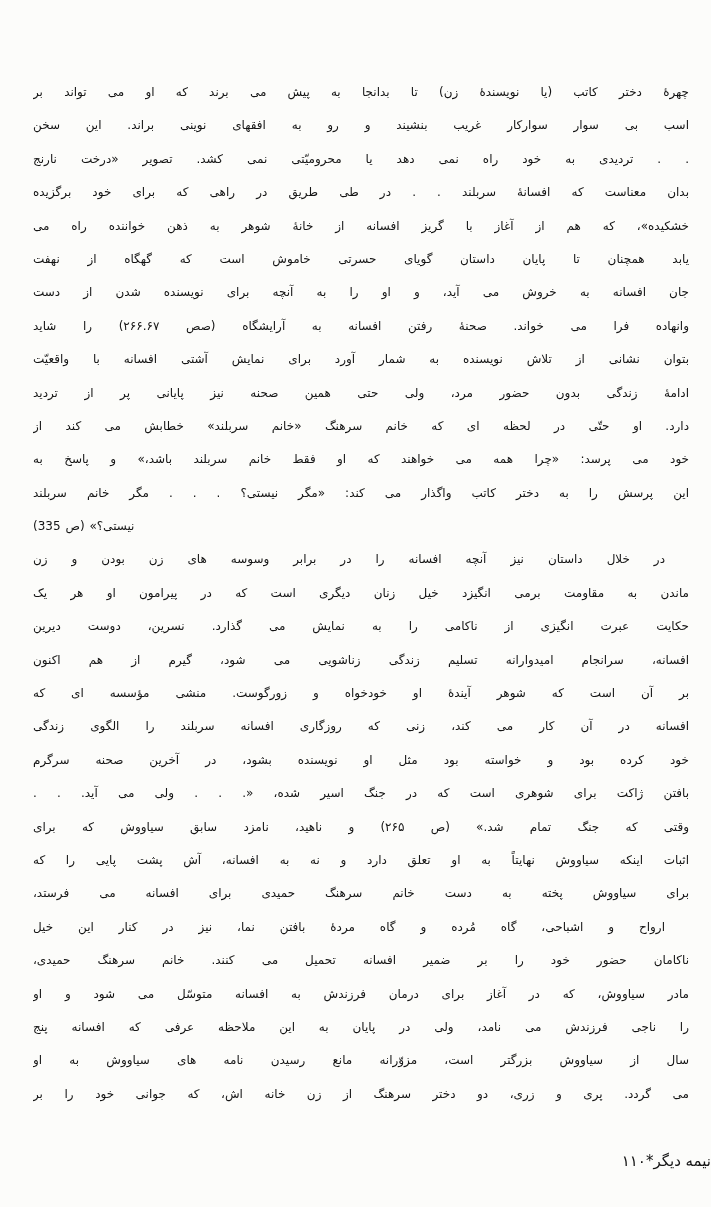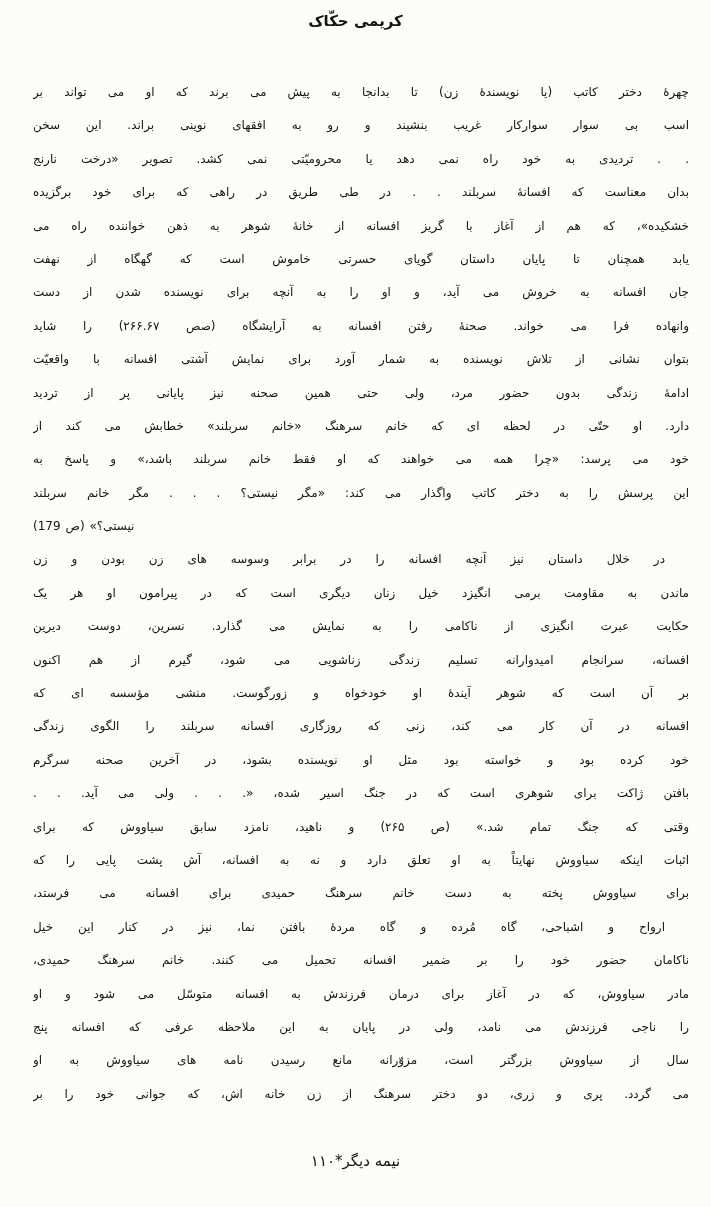--- a/index.html
+++ b/index.html
@@ -48,47 +48,45 @@
     text-align-last: left;
   }
   .line.indent {
     padding-right: 24px;
   }
   .page-footer {
     position: absolute;
     top: 1152px;
     left: 0;
     right: 0;
-    text-align: center;
     direction: rtl;
     font-size: 15px;
   }
 </style>
 </head>
 <body>
 
 <div class="page">
 
-  <div class="page-header">کریمی حکّاک</div>
 
   <div class="page-body">
       <div class="line">چهرهٔ دختر کاتب (یا نویسندهٔ زن) تا بدانجا به پیش می برند که او می تواند بر</div>
       <div class="line">اسب بی سوار سوارکار غریب بنشیند و رو به افقهای نوینی براند. این سخن</div>
       <div class="line">. . تردیدی به خود راه نمی دهد یا محرومیّتی نمی کشد. تصویر «درخت نارنج</div>
       <div class="line">بدان معناست که افسانهٔ سربلند . . در طی طریق در راهی که برای خود برگزیده</div>
       <div class="line">خشکیده»، که هم از آغاز با گریز افسانه از خانهٔ شوهر به ذهن خواننده راه می</div>
       <div class="line">یابد همچنان تا پایان داستان گویای حسرتی خاموش است که گهگاه از نهفت</div>
       <div class="line">جان افسانه به خروش می آید، و او را به آنچه برای نویسنده شدن از دست</div>
       <div class="line">وانهاده فرا می خواند. صحنهٔ رفتن افسانه به آرایشگاه (صص ۲۶۶.۶۷) را شاید</div>
       <div class="line">بتوان نشانی از تلاش نویسنده به شمار آورد برای نمایش آشتی افسانه با واقعیّت</div>
       <div class="line">ادامهٔ زندگی بدون حضور مرد، ولی حتی همین صحنه نیز پایانی پر از تردید</div>
       <div class="line">دارد. او حتّی در لحظه ای که خانم سرهنگ «خانم سربلند» خطابش می کند از</div>
       <div class="line">خود می پرسد: «چرا همه می خواهند که او فقط خانم سربلند باشد،» و پاسخ به</div>
       <div class="line">این پرسش را به دختر کاتب واگذار می کند: «مگر نیستی؟ . . . مگر خانم سربلند</div>
-      <div class="line flush-left">نیستی؟» (ص 179)</div>
+      <div class="line flush-left">نیستی؟» (ص 335)</div>
       <div class="line indent">در خلال داستان نیز آنچه افسانه را در برابر وسوسه های زن بودن و زن</div>
       <div class="line">ماندن به مقاومت برمی انگیزد خیل زنان دیگری است که در پیرامون او هر یک</div>
       <div class="line">حکایت عبرت انگیزی از ناکامی را به نمایش می گذارد. نسرین، دوست دیرین</div>
       <div class="line">افسانه، سرانجام امیدوارانه تسلیم زندگی زناشویی می شود، گیرم از هم اکنون</div>
       <div class="line">بر آن است که شوهر آیندهٔ او خودخواه و زورگوست. منشی مؤسسه ای که</div>
       <div class="line">افسانه در آن کار می کند، زنی که روزگاری افسانه سربلند را الگوی زندگی</div>
       <div class="line">خود کرده بود و خواسته بود مثل او نویسنده بشود، در آخرین صحنه سرگرم</div>
       <div class="line">بافتن ژاکت برای شوهری است که در جنگ اسیر شده، «. . . ولی می آید. . .</div>
       <div class="line">وقتی که جنگ تمام شد.» (ص ۲۶۵) و ناهید، نامزد سابق سیاووش که برای</div>
       <div class="line">اثبات اینکه سیاووش نهایتاً به او تعلق دارد و نه به افسانه، آش پشت پایی را که</div>

